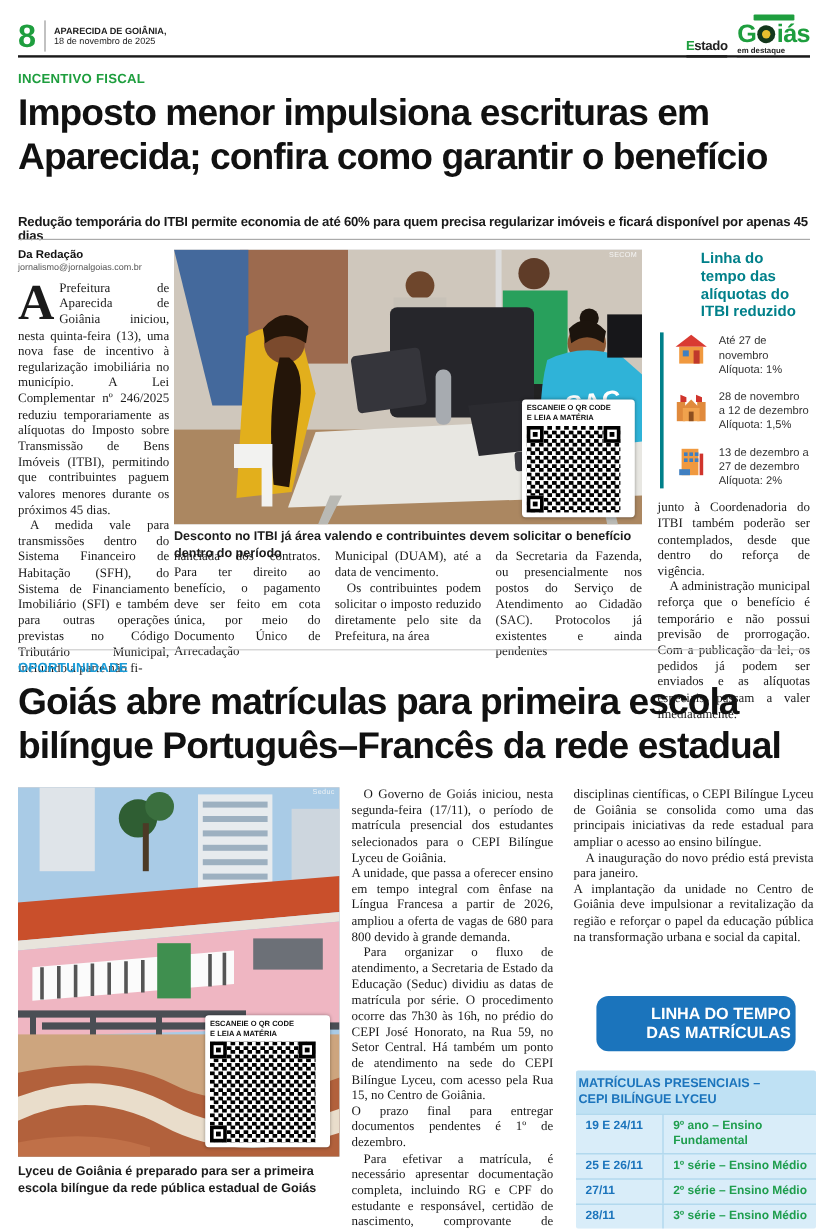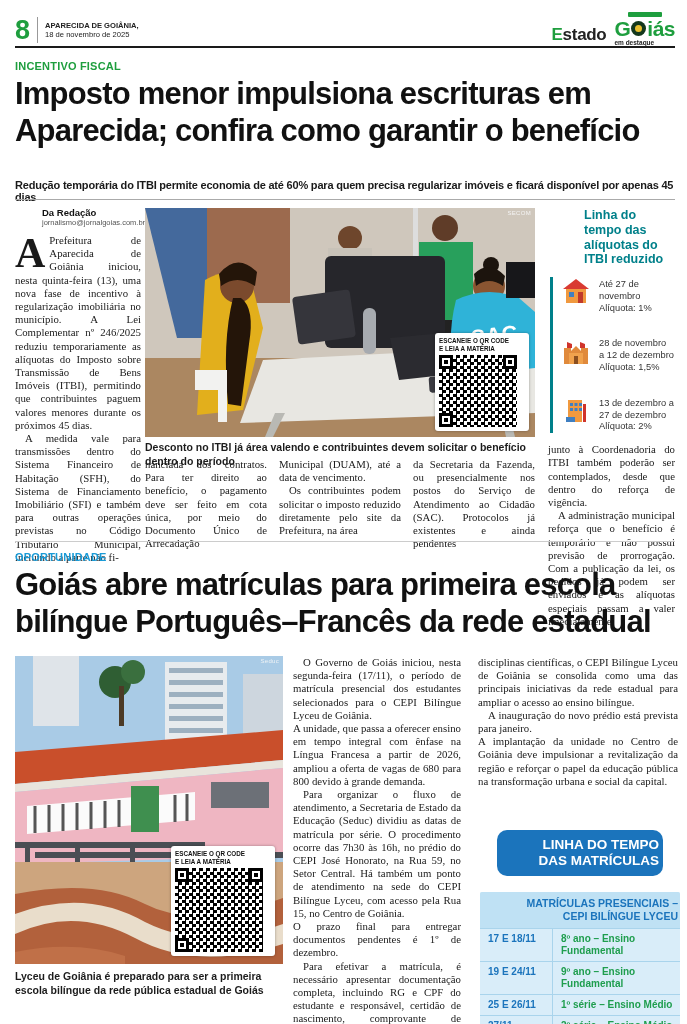--- a/index.html
+++ b/index.html
@@ -5,21 +5,21 @@
   html,body{margin:0;padding:0;background:#fff;}
   body{width:687px;height:1024px;position:relative;font-family:"Liberation Sans",sans-serif;color:#1a1a1a;overflow:hidden;}
   .abs{position:absolute;}
   
   .hdr{position:absolute;left:15px;top:14px;right:12px;height:32px;display:flex;align-items:center;}
   .pagenum{font-size:27px;font-weight:bold;color:var(--green,#1e9e3e);line-height:1;}
   .hdr-sep{width:1px;height:26px;background:#999;margin:0 7px;}
   .hdr-date{font-size:7.6px;line-height:1.25;color:#222;}
   .hdr-date .l1{font-weight:bold;}
   .hdr-right{margin-left:auto;display:flex;align-items:flex-end;gap:8px;}
-  .section-label{font-size:17px;font-weight:bold;color:#222;letter-spacing:-.3px;border-bottom:2px solid #222;padding-bottom:1px;}
+  .section-label{font-size:11px;font-weight:bold;color:#222;letter-spacing:-.3px;border-bottom:2px solid #222;padding-bottom:1px;}
   .section-label .ini{color:var(--green,#1e9e3e);}
   .brand{display:flex;flex-direction:column;align-items:center;line-height:1;}
   .brand-top{width:34px;height:5px;background:var(--green,#1e9e3e);border-radius:1px;margin-bottom:1px;}
   .brand-word{font-size:21px;font-weight:bold;color:var(--green,#1e9e3e);display:flex;align-items:center;letter-spacing:-.5px;}
   .logo-o{display:inline-block;width:15px;height:15px;border-radius:50%;background:#14381c;position:relative;margin:0 1px;}
   .logo-o::after{content:"";position:absolute;inset:4px;border-radius:50%;background:#e8c02f;}
   .brand-tag{font-size:6.5px;font-weight:bold;color:#222;align-self:flex-start;border-bottom:1px solid #999;width:100%;padding:1px 0;}
   .headrule{position:absolute;left:15px;right:12px;top:46px;height:2px;background:#1a1a1a;}
   
   .kicker{font-size:11px;font-weight:bold;letter-spacing:.2px;}
@@ -44,28 +44,28 @@
   
   .qrbox{position:absolute;background:#fff;border-radius:3px;padding:4px;box-shadow:0 0 3px rgba(0,0,0,.35);}
   .qrbox .lbl{font-size:6.3px;font-weight:bold;line-height:1.25;color:#111;margin-bottom:2px;}
   .preline{white-space:pre-line;}
   .qr{position:relative;background:conic-gradient(#000 90deg,#fff 0 180deg,#000 0 270deg,#fff 0) 0 0/7px 7px;}
   .qr .f{position:absolute;width:14px;height:14px;border:3px solid #000;background:#fff;box-sizing:border-box;}
   .qr .f::after{content:"";position:absolute;inset:2px;background:#000;}
   .f.tl{top:0;left:0}.f.tr{top:0;right:0}.f.bl{bottom:0;left:0}
   
   .tl-title{font-size:12.5px;font-weight:bold;line-height:1.18;color:var(--teal,#00808a);margin-left:36px;}
-  .timeline{border-left:3px solid var(--teal,#00808a);padding-left:8px;margin:10px 0 10px 2px;display:flex;flex-direction:column;gap:22px;}
+  .timeline{border-left:3px solid var(--teal,#00808a);padding-left:8px;margin:10px 0 10px 2px;display:flex;flex-direction:column;gap:9px;}
   .tl-item{display:flex;gap:8px;align-items:flex-start;}
   .tl-item svg{flex:0 0 30px;}
   .tl-txt{font-size:9.3px;line-height:11.8px;color:#333;padding-top:2px;}
   
   .badge{width:158px;margin:16px auto;background:var(--dark-blue,#1b74bc);color:#fff;font-weight:bold;font-size:13.5px;line-height:1.2;text-align:right;border-radius:10px;padding:7px 4px;}
   .panel{margin-top:7px;background:var(--panel-blue,#d9edf9);border-radius:2px;overflow:hidden;}
-  .panel-head{background:var(--panel-head-blue,#bfe1f4);color:var(--dark-blue,#1b74bc);font-weight:bold;font-size:10.5px;line-height:1.2;text-align:right;padding:5px 2px;}
+  .panel-head{background:var(--panel-head-blue,#bfe1f4);color:var(--dark-blue,#1b74bc);font-weight:bold;font-size:10.5px;line-height:1.2;text-align:left;padding:5px 2px;}
   .prow{display:flex;border-top:1px solid #a9d4ec;}
   .prow:first-of-type{border-top:none;}
   .prow .d{flex:0 0 62px;padding:4px 2px 4px 8px;color:var(--dark-blue,#1b74bc);font-weight:bold;font-size:10px;}
   .prow .l{flex:1;border-left:1px solid #a9d4ec;padding:4px 4px 4px 8px;color:var(--label-green,#1f9e4e);font-weight:bold;font-size:10px;line-height:1.2;}
 </style>
 </head>
 <body>
 
 <div class="hdr">
   <div class="pagenum">8</div>
@@ -87,21 +87,21 @@
     </div>
   </div>
 </div>
 <div class="headrule"></div>
 
 <div class="abs kicker k-green" style="left:15px;top:60px;">INCENTIVO FISCAL</div>
 <h1 class="abs" style="left:15px;top:76px;width:660px;">Imposto menor impulsiona escrituras em Aparecida; confira como garantir o benefício</h1>
 <div class="abs deck" style="left:15px;top:179px;width:660px;">Redução temporária do ITBI permite economia de até 60% para quem precisa regularizar imóveis e ficará disponível por apenas 45 dias</div>
 <div class="deckrule"></div>
 
-<div class="abs byline" style="left:15px;top:207px;width:126px;margin-left:27px;">
+<div class="abs byline" style="left:15px;top:207px;width:126px;">
   <div class="nm">Da Redação</div>
   <div class="em">jornalismo@jornalgoias.com.br</div>
 </div>
 
 <div class="abs serif" style="left:15px;top:234px;width:126px;">
   <p><span class="dropcap">A</span><span>Prefeitura de Aparecida de Goiânia iniciou, nesta quinta-feira (13), uma nova fase de incentivo à regularização imobiliária no município. A Lei Complementar nº 246/2025 reduziu temporariamente as alíquotas do Imposto sobre Transmissão de Bens Imóveis (ITBI), permitindo que contribuintes paguem valores menores durante os próximos 45 dias.</span></p>
   <p class="ind">A medida vale para transmissões dentro do Sistema Financeiro de Habitação (SFH), do Sistema de Financiamento Imobiliário (SFI) e também para outras operações previstas no Código Tributário Municipal, incluindo a parte não fi-</p>
 </div>
 
 <div class="photo" style="left:145px;top:208px;width:390px;height:229px;">
@@ -280,24 +280,20 @@
   <p>A implantação da unidade no Centro de Goiânia deve impulsionar a revitalização da região e reforçar o papel da educação pública na transformação urbana e social da capital.</p>
 </div>
 
 <div class="abs" style="left:480px;top:814px;width:200px;">
   <div class="badge preline">LINHA DO TEMPO
 DAS MATRÍCULAS</div>
   <div class="panel">
     <div class="panel-head preline">MATRÍCULAS PRESENCIAIS –
 CEPI BILÍNGUE LYCEU</div>
     <div class="prow">
-      <div class="d">17 E 18/11</div>
-      <div class="l">8º ano – Ensino Fundamental</div>
-    </div>
-    <div class="prow">
       <div class="d">19 E 24/11</div>
       <div class="l">9º ano – Ensino Fundamental</div>
     </div>
     <div class="prow">
       <div class="d">25 E 26/11</div>
       <div class="l">1º série – Ensino Médio</div>
     </div>
     <div class="prow">
       <div class="d">27/11</div>
       <div class="l">2º série – Ensino Médio</div>

